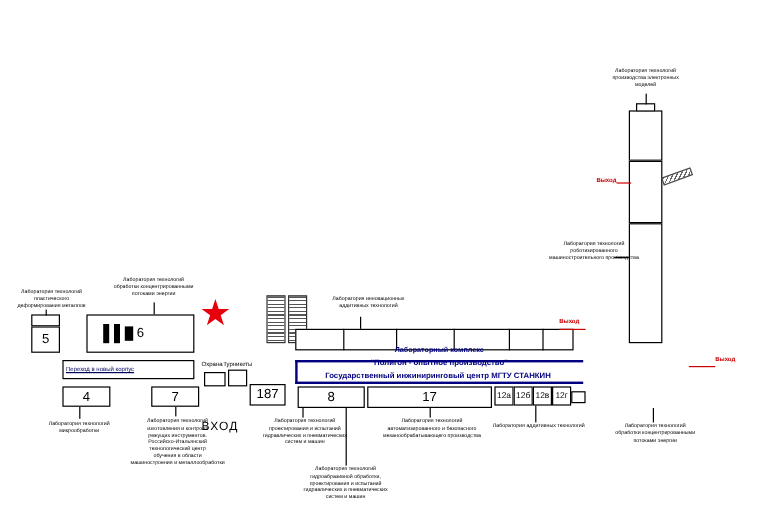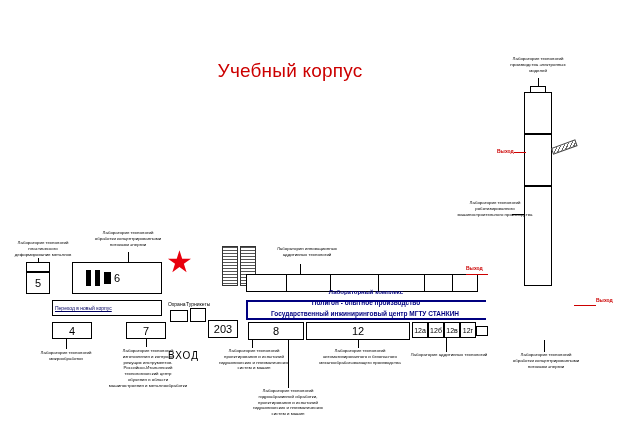--- a/index.html
+++ b/index.html
@@ -140,21 +140,20 @@
     color: #000060;
     text-decoration: underline;
     white-space: nowrap;
   }
 </style>
 </head>
 <body>
 
 <div id="root">
 
-  <div class="abs" id="title-main">Учебный корпус</div>
 
   <div class="abs room" style="left:524px; top:92px; width:28px; height:42px;"></div>
   <div class="abs room" style="left:524px; top:134px; width:28px; height:52px;"></div>
   <div class="abs room" style="left:524px; top:186px; width:28px; height:100px;"></div>
 
   <div class="abs room" style="left:530px; top:86px; width:16px; height:7px;"></div>
 
   <div class="abs stairs-d" style="left:552px; top:148px; width:26px; height:7px; transform:rotate(-20deg); transform-origin:left center;"></div>
 
   <div class="cap" style="left:488px; top:56px; width:100px; white-space:pre-line;">Лаборатория технологий
@@ -212,21 +211,21 @@
 машиностроения и металлообработки</div>
 
   <div class="abs room" style="left:170px; top:310px; width:18px; height:12px;"></div>
   <div class="abs room" style="left:190px; top:308px; width:16px; height:14px;"></div>
   <div class="tiny-label" style="left:168px; top:301px;">Охрана</div>
   <div class="tiny-label" style="left:186px; top:301px;">Турникеты</div>
 
   <div class="abs" id="entrance-label">ВХОД</div>
 
   <div class="abs room" style="left:208px; top:320px; width:30px; height:18px;">
-    <div class="room-num">203</div>
+    <div class="room-num">187</div>
   </div>
 
   <div class="cap" style="left:204px; top:348px; width:100px; white-space:pre-line;">Лаборатория технологий
 проектирования и испытаний
 гидравлических и пневматических
 систем и машин</div>
 
   <div class="abs stairs" style="left:222px; top:246px; width:16px; height:40px;"></div>
   <div class="abs stairs" style="left:240px; top:246px; width:16px; height:40px;"></div>
 
@@ -246,21 +245,21 @@
   <div class="blue-line" style="left:246px; top:300px; width:2px; height:20px;"></div>
 
   <div class="blue-text" style="left:248px; top:288px; width:236px; font-size:6px;">Лабораторный комплекс</div>
   <div class="blue-text" style="left:248px; top:299px; width:236px; font-size:6.5px;">"Полигон - опытное производство"</div>
   <div class="blue-text" style="left:240px; top:310px; width:250px; font-size:6.5px;">Государственный инжиниринговый центр МГТУ СТАНКИН</div>
 
   <div class="abs room" style="left:248px; top:322px; width:56px; height:18px;">
     <div class="room-num">8</div>
   </div>
   <div class="abs room" style="left:306px; top:322px; width:104px; height:18px;">
-    <div class="room-num">12</div>
+    <div class="room-num">17</div>
   </div>
   <div class="abs room" style="left:412px; top:322px; width:16px; height:16px;">
     <div class="room-num small">12а</div>
   </div>
   <div class="abs room" style="left:428px; top:322px; width:16px; height:16px;">
     <div class="room-num small">12б</div>
   </div>
   <div class="abs room" style="left:444px; top:322px; width:16px; height:16px;">
     <div class="room-num small">12в</div>
   </div>

